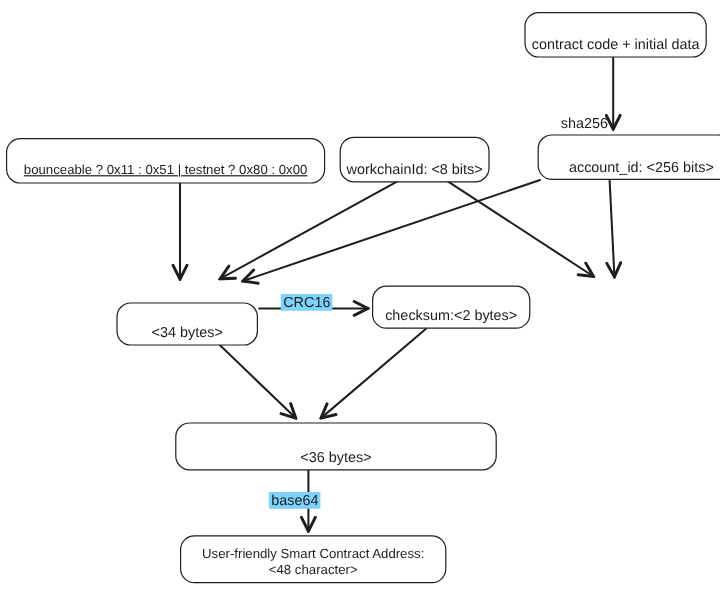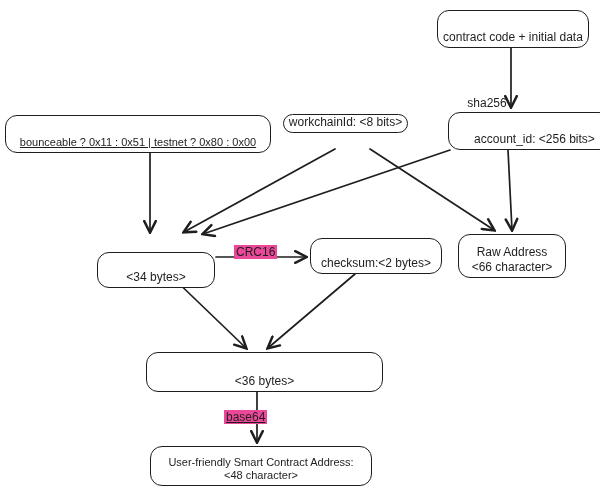--- a/index.html
+++ b/index.html
@@ -24,38 +24,38 @@
     border:1.7px solid #1e1e1e;
     border-radius:12px;
     font-size:12px;
     line-height:1.25;
     padding:2px 4px;
   }
   .node .ln{display:block;}
   .edge-label{
     position:absolute;
     font-size:12px;
-    background:#ec4899;
+    background:#7dd3fc;
     padding:0 2px;
     white-space:nowrap;
   }
   
   #n-contract {left:437px;top:10px; width:152px;height:38px;}
   #n-bounce   {left:5px;  top:115px;width:266px;height:38px;font-size:11px;text-decoration:underline;}
-  #n-work     {left:283px;top:114px;width:125px;height:19px;}
+  #n-work     {left:283px;top:114px;width:125px;height:38px;}
   #n-account  {left:448px;top:112px;width:163px;height:38px;padding-left:14px;}
   #n-34       {left:97px; top:252px;width:118px;height:36px;}
   #n-check    {left:310px;top:238px;width:132px;height:36px;}
   #n-raw      {left:458px;top:234px;width:108px;height:44px;}
-  #n-36       {left:146px;top:352px;width:237px;height:40px;}
+  #n-36       {left:146px;top:352px;width:268px;height:40px;}
   #n-friendly {left:150px;top:446px;width:222px;height:40px;font-size:11px;}
   
   #lbl-sha256 {left:462px;top:67px;width:46px;text-align:center;background:transparent;margin-top:29px;}
   #lbl-crc16  {left:234px;top:245px;}
-  #lbl-base64 {left:224px;top:410px;text-decoration:underline;}
+  #lbl-base64 {left:224px;top:410px;}
 </style>
 </head>
 <body>
 
 <div class="canvas">
 
   <svg class="edges" width="600" height="497" viewBox="0 0 600 497" xmlns="http://www.w3.org/2000/svg">
     <defs>
       <marker id="arrow" viewBox="0 0 10 10" refX="8.5" refY="5" markerWidth="8.5" markerHeight="8.5" orient="auto-start-reverse">
         <path d="M1,1 L9,5 L1,9" fill="none" stroke="#1e1e1e" stroke-width="1.7" stroke-linecap="round"></path>
@@ -92,24 +92,20 @@
   </div>
 
   <div class="node" id="n-34">
     <span class="ln">&lt;34 bytes&gt;</span>
   </div>
 
   <div class="node" id="n-check">
     <span class="ln">checksum:&lt;2 bytes&gt;</span>
   </div>
 
-  <div class="node" id="n-raw">
-    <span class="ln">Raw Address</span>
-    <span class="ln">&lt;66 character&gt;</span>
-  </div>
 
   <div class="node" id="n-36">
     <span class="ln">&lt;36 bytes&gt;</span>
   </div>
 
   <div class="node" id="n-friendly">
     <span class="ln">User-friendly Smart Contract Address:</span>
     <span class="ln">&lt;48 character&gt;</span>
   </div>
 

